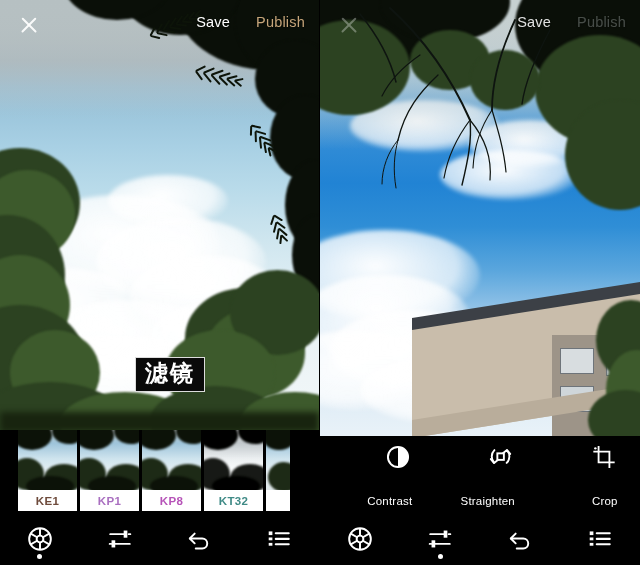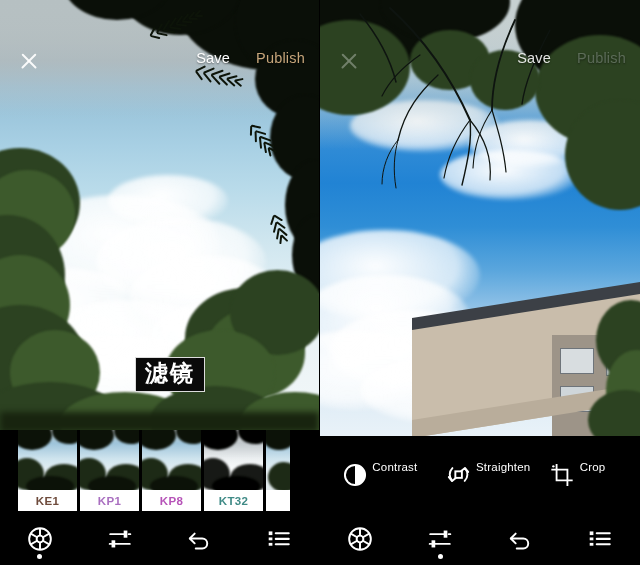--- a/index.html
+++ b/index.html
@@ -58,21 +58,21 @@
       linear-gradient(to bottom,
         #c9d2d2 0%, #c2cdcf 6%, #b4c6cf 11%,
         #7fb4d8 18%, #4e9cd8 26%, #2f8bd6 34%,
         #2183d4 42%, #2f8ed6 52%, #5aa6dd 62%,
         #8dc0e6 70%, #b9d7ef 78%, #d9e9f5 86%, #e9f2f8 100%);
   }
 
   
   .topbar {
     position:absolute; left:0; top:0; width:100%; height:46px;
-    display:flex; align-items:center; z-index:20;margin-top:36px;
+    display:flex; align-items:center; z-index:20;
   }
   .close-btn {
     position:absolute; left:18px; top:14px; width:22px; height:22px; cursor:pointer;
   }
   .close-btn:before, .close-btn:after {
     content:""; position:absolute; left:1px; top:10px; width:20px; height:2.4px;
     background:rgba(255,255,255,.92); border-radius:2px;
   }
   .close-btn:before { transform:rotate(45deg); }
   .close-btn:after  { transform:rotate(-45deg); }
@@ -128,21 +128,21 @@
   
   .mt { position:absolute; background:#1d2a16; border-radius:50%; filter:blur(.8px); }
   .mt.d { background:#0c1208; }
 
   
   .tools {
     position:absolute; left:0; top:436px; width:100%; height:77px;
     background:#000; display:flex; align-items:center; justify-content:space-around;
     padding:0 6px;
   }
-  .tool { display:flex; align-items:flex-start; gap:4px; cursor:pointer; width:70px; }
+  .tool { display:flex; flex-direction:column; align-items:flex-end; gap:24px; cursor:pointer; width:70px; }
   .tool .ticon { width:28px; height:28px; display:flex; align-items:center; justify-content:center; }
   .tool .tlabel { font-size:11.5px; color:#fff; letter-spacing:.2px; }
 
   
   .navbar {
     position:absolute; left:0; bottom:0; width:100%; height:52px;
     background:#000; display:flex; align-items:center; justify-content:space-around;
   }
   .navitem { position:relative; width:60px; height:52px; display:flex; align-items:center; justify-content:center; cursor:pointer; }
   .navitem .dot {

